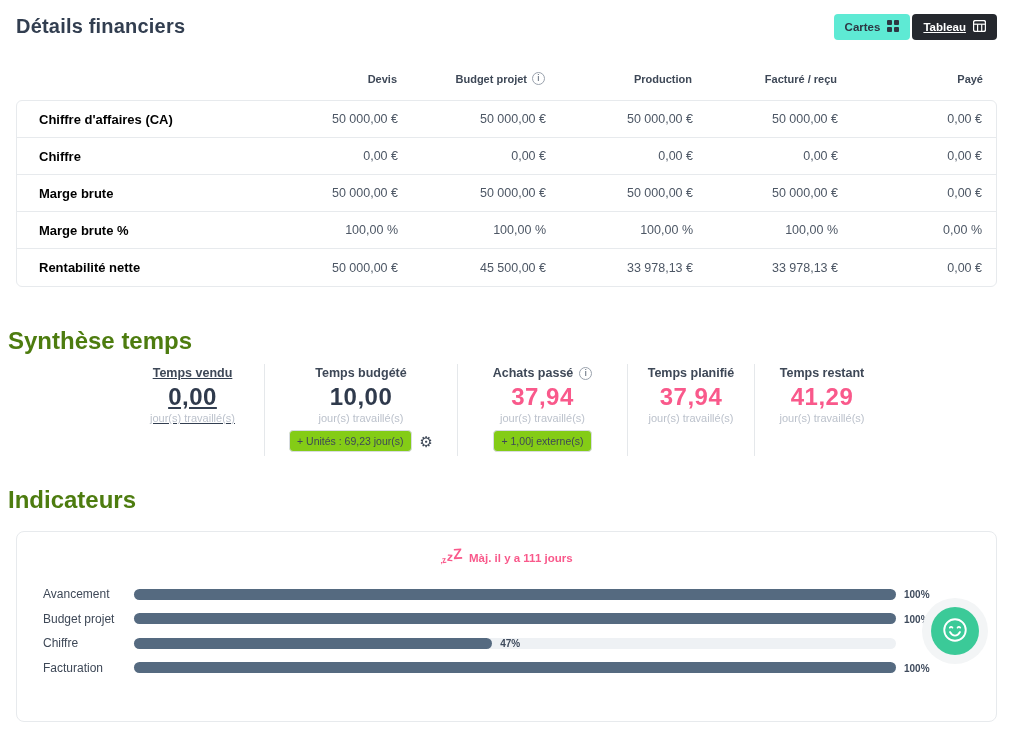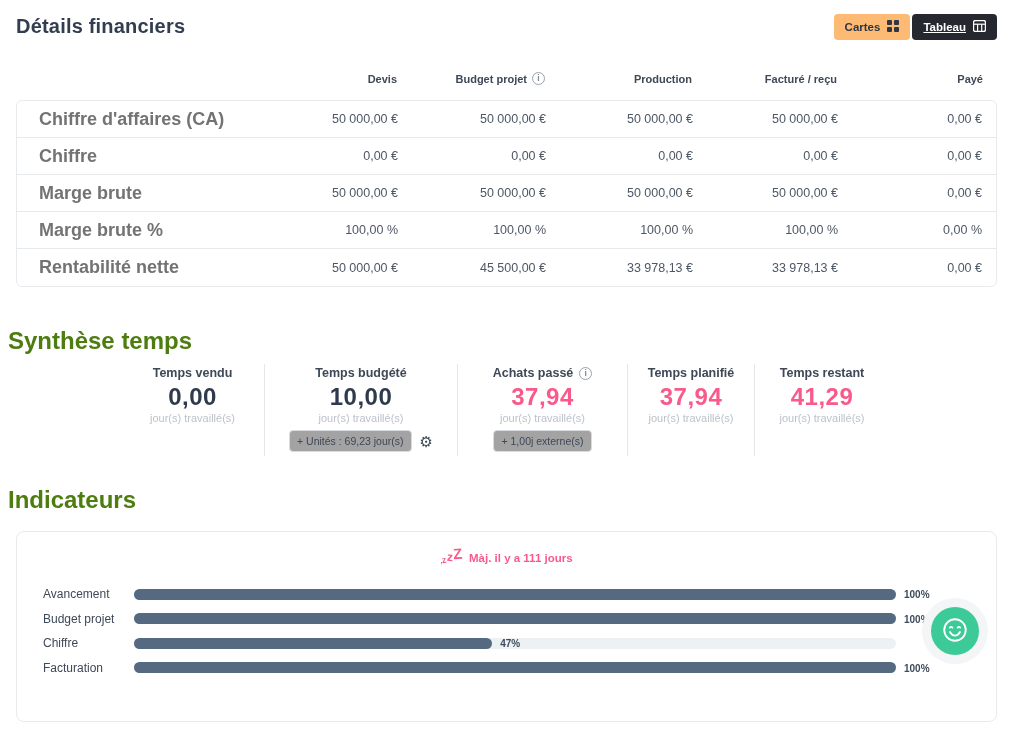--- a/index.html
+++ b/index.html
@@ -4,47 +4,47 @@
 <style>
   * { margin:0; padding:0; box-sizing:border-box; }
   html,body { background:#ffffff; }
   body { font-family:"Liberation Sans","DejaVu Sans",sans-serif; color:#323e50; }
   .page { position:relative; width:1024px; height:747px; background:#fff; overflow:hidden; }
 
   
   .page-title { position:absolute; left:16px; top:15px; font-size:20px; font-weight:bold; letter-spacing:.2px; color:#323e50; }
   .view-toggle { position:absolute; right:27px; top:14px; display:flex; gap:2px; }
   .vt-btn { display:flex; align-items:center; gap:7px; height:26px; padding:0 11px; border:none; border-radius:4px; font-family:inherit; font-size:11.5px; font-weight:bold; cursor:pointer; }
-  .vt-cartes { background:#fdba74; color:#2d3643; }
+  .vt-cartes { background:#5eead4; color:#2d3643; }
   .vt-tableau { background:#25282e; color:#ffffff;text-decoration:underline; }
 
   
   .fin-grid { display:grid; grid-template-columns:300px 95px 148px 147px 145px 1fr; }
   .fin-head { position:absolute; left:16px; top:72px; width:981px; }
   .fin-head .hcell { font-size:11px; font-weight:bold; color:#3e4857; text-align:right; padding-right:14px; display:flex; justify-content:flex-end; align-items:center; gap:5px; }
   .info-icon { width:13px; height:13px; border:1px solid #9aa2ad; border-radius:50%; color:#7d8692; font-size:8.5px; font-weight:bold; display:inline-flex; align-items:center; justify-content:center; line-height:1; }
   .fin-body { position:absolute; left:16px; top:100px; width:981px; border:1px solid #e7eaed; border-radius:6px; background:#fff; overflow:hidden; }
   .fin-row { height:37px; align-items:center; border-bottom:1px solid #e7eaed; }
   .fin-row:last-child { border-bottom:none; }
-  .fin-row .rlabel { font-size:18px; font-weight:bold; color:#737373; padding-left:22px; }
+  .fin-row .rlabel { font-size:13px; font-weight:bold; color:#000000; padding-left:22px; }
   .fin-row .cell { font-size:12.5px; color:#4d5765; text-align:right; padding-right:14px; }
 
   
   .sec-title { position:absolute; left:8px; font-size:24px; font-weight:bold; color:#4d7c0f; }
   .t-synthese { top:327px; }
   .time-row { position:absolute; left:121px; top:364px; display:flex; }
   .time-col { text-align:center; padding:2px 6px 0 6px; min-height:92px; }
   .time-col.divider { border-right:1px solid #e5e8eb; }
-  .tc-1{width:144px;} .tc-2{width:193px;} .tc-3{width:170px;} .tc-4{width:127px;} .tc-5{width:134px;}
+  .tc-1{width:144px;text-decoration:underline;} .tc-2{width:193px;} .tc-3{width:170px;} .tc-4{width:127px;} .tc-5{width:134px;}
   .time-label { font-size:12.5px; font-weight:bold; color:#3e4857; display:flex; justify-content:center; align-items:center; gap:6px; }
   .time-value { margin-top:3px; font-size:24px; font-weight:bold; letter-spacing:.5px; color:#2f3a4c; }
   .time-value.accent { color:#f9598b; }
   .time-unit { margin-top:1px; font-size:11px; color:#bcc2cc; }
   .chip-row { margin-top:6px; display:flex; justify-content:center; align-items:center; gap:8px; }
-  .chip { display:inline-block; border:1px solid #d8dce1; border-radius:4px; background:#a3a3a3; padding:4px 7px; font-size:10.5px; color:#3e4857; white-space:nowrap; }
+  .chip { display:inline-block; border:1px solid #d8dce1; border-radius:4px; background:#84cc16; padding:4px 7px; font-size:10.5px; color:#3e4857; white-space:nowrap; }
   .gear { font-size:15px; color:#3e4857; line-height:1; cursor:pointer; }
 
   
   .t-indicateurs { top:486px; }
   .ind-card { position:absolute; left:16px; top:531px; width:981px; height:191px; border:1px solid #e7eaed; border-radius:8px; background:#fff; }
   .maj-row { position:absolute; left:0; right:0; top:18px; display:flex; justify-content:center; align-items:flex-end; gap:7px; color:#f9598b; }
   .maj-text { font-size:11.5px; font-weight:bold; padding-bottom:1px; }
   .zzz { display:flex; align-items:flex-end; font-weight:bold; line-height:1; }
   .zzz .zd { font-size:7px; transform:translateY(-1px); }
   .zzz .z1 { font-size:9px; transform:rotate(-8deg); }

